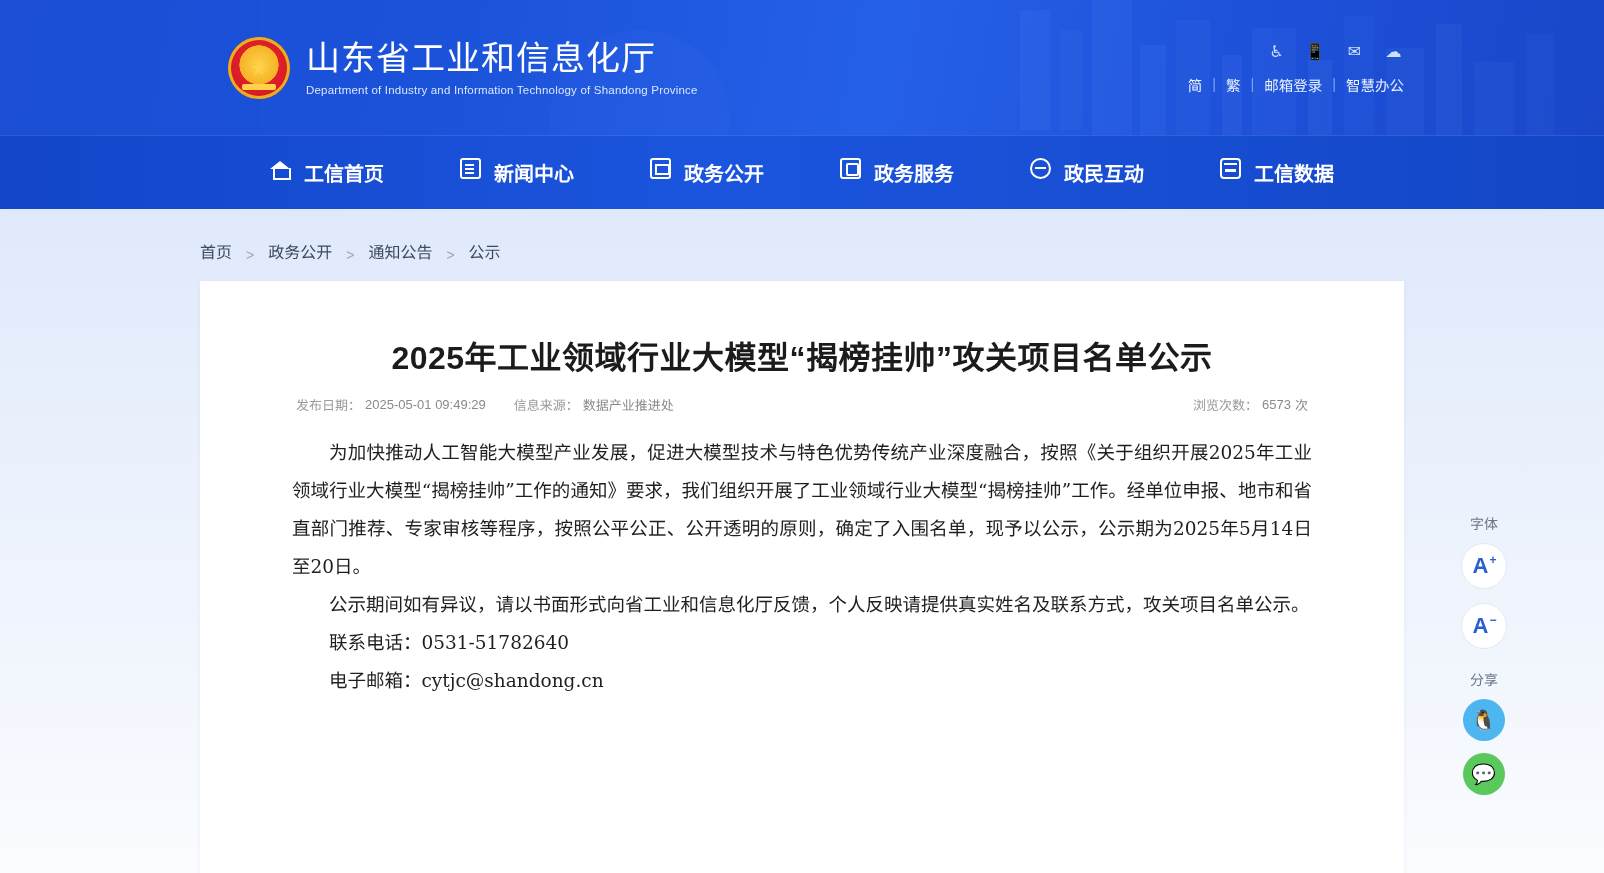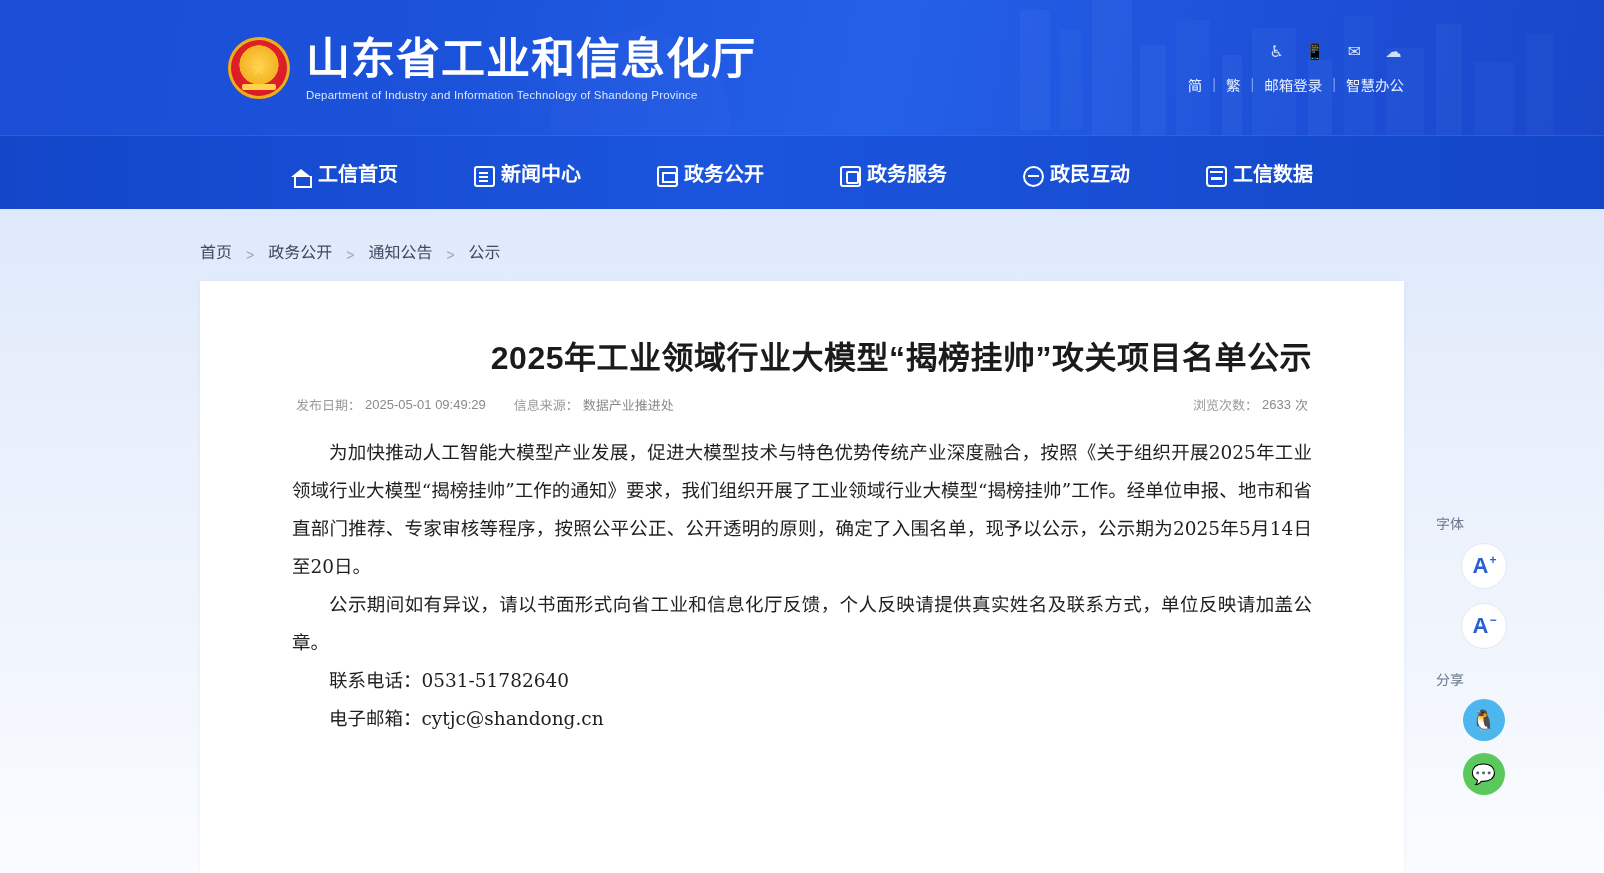--- a/index.html
+++ b/index.html
@@ -58,22 +58,22 @@
     position: absolute;
     left: 50%; bottom: 9px;
     transform: translateX(-50%);
     width: 34px; height: 6px;
     background: #ffd24d;
     border-radius: 2px;
   }
   .site-titles { margin-left: 16px; }
   .site-title-cn {
     color: #ffffff;
-    font-size: 44px;
-    font-weight: 700;
+    font-size: 34px;
+    font-weight: 400;
     letter-spacing: 1px;
     line-height: 1.15;
     white-space: nowrap;
   }
   .site-title-en {
     color: #dbe7ff;
     font-size: 11.5px;
     letter-spacing: .2px;
     margin-top: 5px;
     white-space: nowrap;
@@ -163,22 +163,22 @@
     align-items: center;
     justify-content: center;
     gap: 0;
     border-top: 1px solid rgba(255,255,255,.12);
   }
   .nav-item {
     color: #ffffff;
     font-size: 20px;
     font-weight: 700;
     display: flex;
-    align-items: flex-end;
-    gap: 6px;
+    align-items: flex-start;
+    gap: 13px;
     padding: 0 38px;
     cursor: pointer;
     white-space: nowrap;
   }
   .nav-ico {
     width: 21px; height: 21px;
     border: 2px solid #ffffff;
     border-radius: 3px;
     display: inline-block;
     position: relative;
@@ -263,21 +263,21 @@
     min-height: 600px;
     background: #ffffff;
     padding: 54px 92px 0 92px;
     box-shadow: 0 1px 6px rgba(30,60,120,.05);
   }
   .art-title {
     font-size: 32px;
     line-height: 1.45;
     font-weight: 700;
     color: #1b1b1b;
-    text-align: right;
+    text-align: center;
     letter-spacing: .5px;
   }
   .art-meta {
     margin-top: 14px;
     display: flex;
     align-items: center;
     font-size: 13px;
     color: #8a8a8a;
     padding: 0 4px 14px 4px;
   }
@@ -296,20 +296,21 @@
   }
   .art-body p { text-indent: 2em; text-align: justify; }
   .art-body p.noindent { text-indent: 2em; }
 
   
   .rail {
     position: absolute;
     right: -128px;
     top: 232px;
     width: 96px;
+    text-align: center;
   }
   .rail .rail-label {
     font-size: 14px;
     color: #6b7688;
     margin-bottom: 10px;
   }
   .rail .rail-btn {
     width: 46px; height: 46px;
     margin: 0 auto 14px auto;
     border-radius: 50%;
@@ -435,28 +436,28 @@
         <span class="m-label">发布日期：</span>
         <span class="m-val">2025-05-01 09:49:29</span>
       </span>
       <span class="grp">
         <span class="m-label">信息来源：</span>
         <span class="m-val">数据产业推进处</span>
       </span>
       <span class="spacer"></span>
       <span class="grp">
         <span class="m-label">浏览次数：</span>
-        <span class="m-val">2633</span>
+        <span class="m-val">6573</span>
         <span class="m-val">次</span>
       </span>
     </div>
 
     <div class="art-body">
       <p>为加快推动人工智能大模型产业发展，促进大模型技术与特色优势传统产业深度融合，按照《关于组织开展2025年工业领域行业大模型“揭榜挂帅”工作的通知》要求，我们组织开展了工业领域行业大模型“揭榜挂帅”工作。经单位申报、地市和省直部门推荐、专家审核等程序，按照公平公正、公开透明的原则，确定了入围名单，现予以公示，公示期为2025年5月14日至20日。</p>
-      <p>公示期间如有异议，请以书面形式向省工业和信息化厅反馈，个人反映请提供真实姓名及联系方式，单位反映请加盖公章。</p>
+      <p>公示期间如有异议，请以书面形式向省工业和信息化厅反馈，个人反映请提供真实姓名及联系方式，攻关项目名单公示。</p>
       <p class="noindent">联系电话：0531-51782640</p>
       <p class="noindent">电子邮箱：cytjc@shandong.cn</p>
     </div>
 
     <div class="rail">
       <div class="rail-label">字体</div>
       <div class="rail-btn">
         <span>A</span>
           <sup>+</sup>
       </div>

